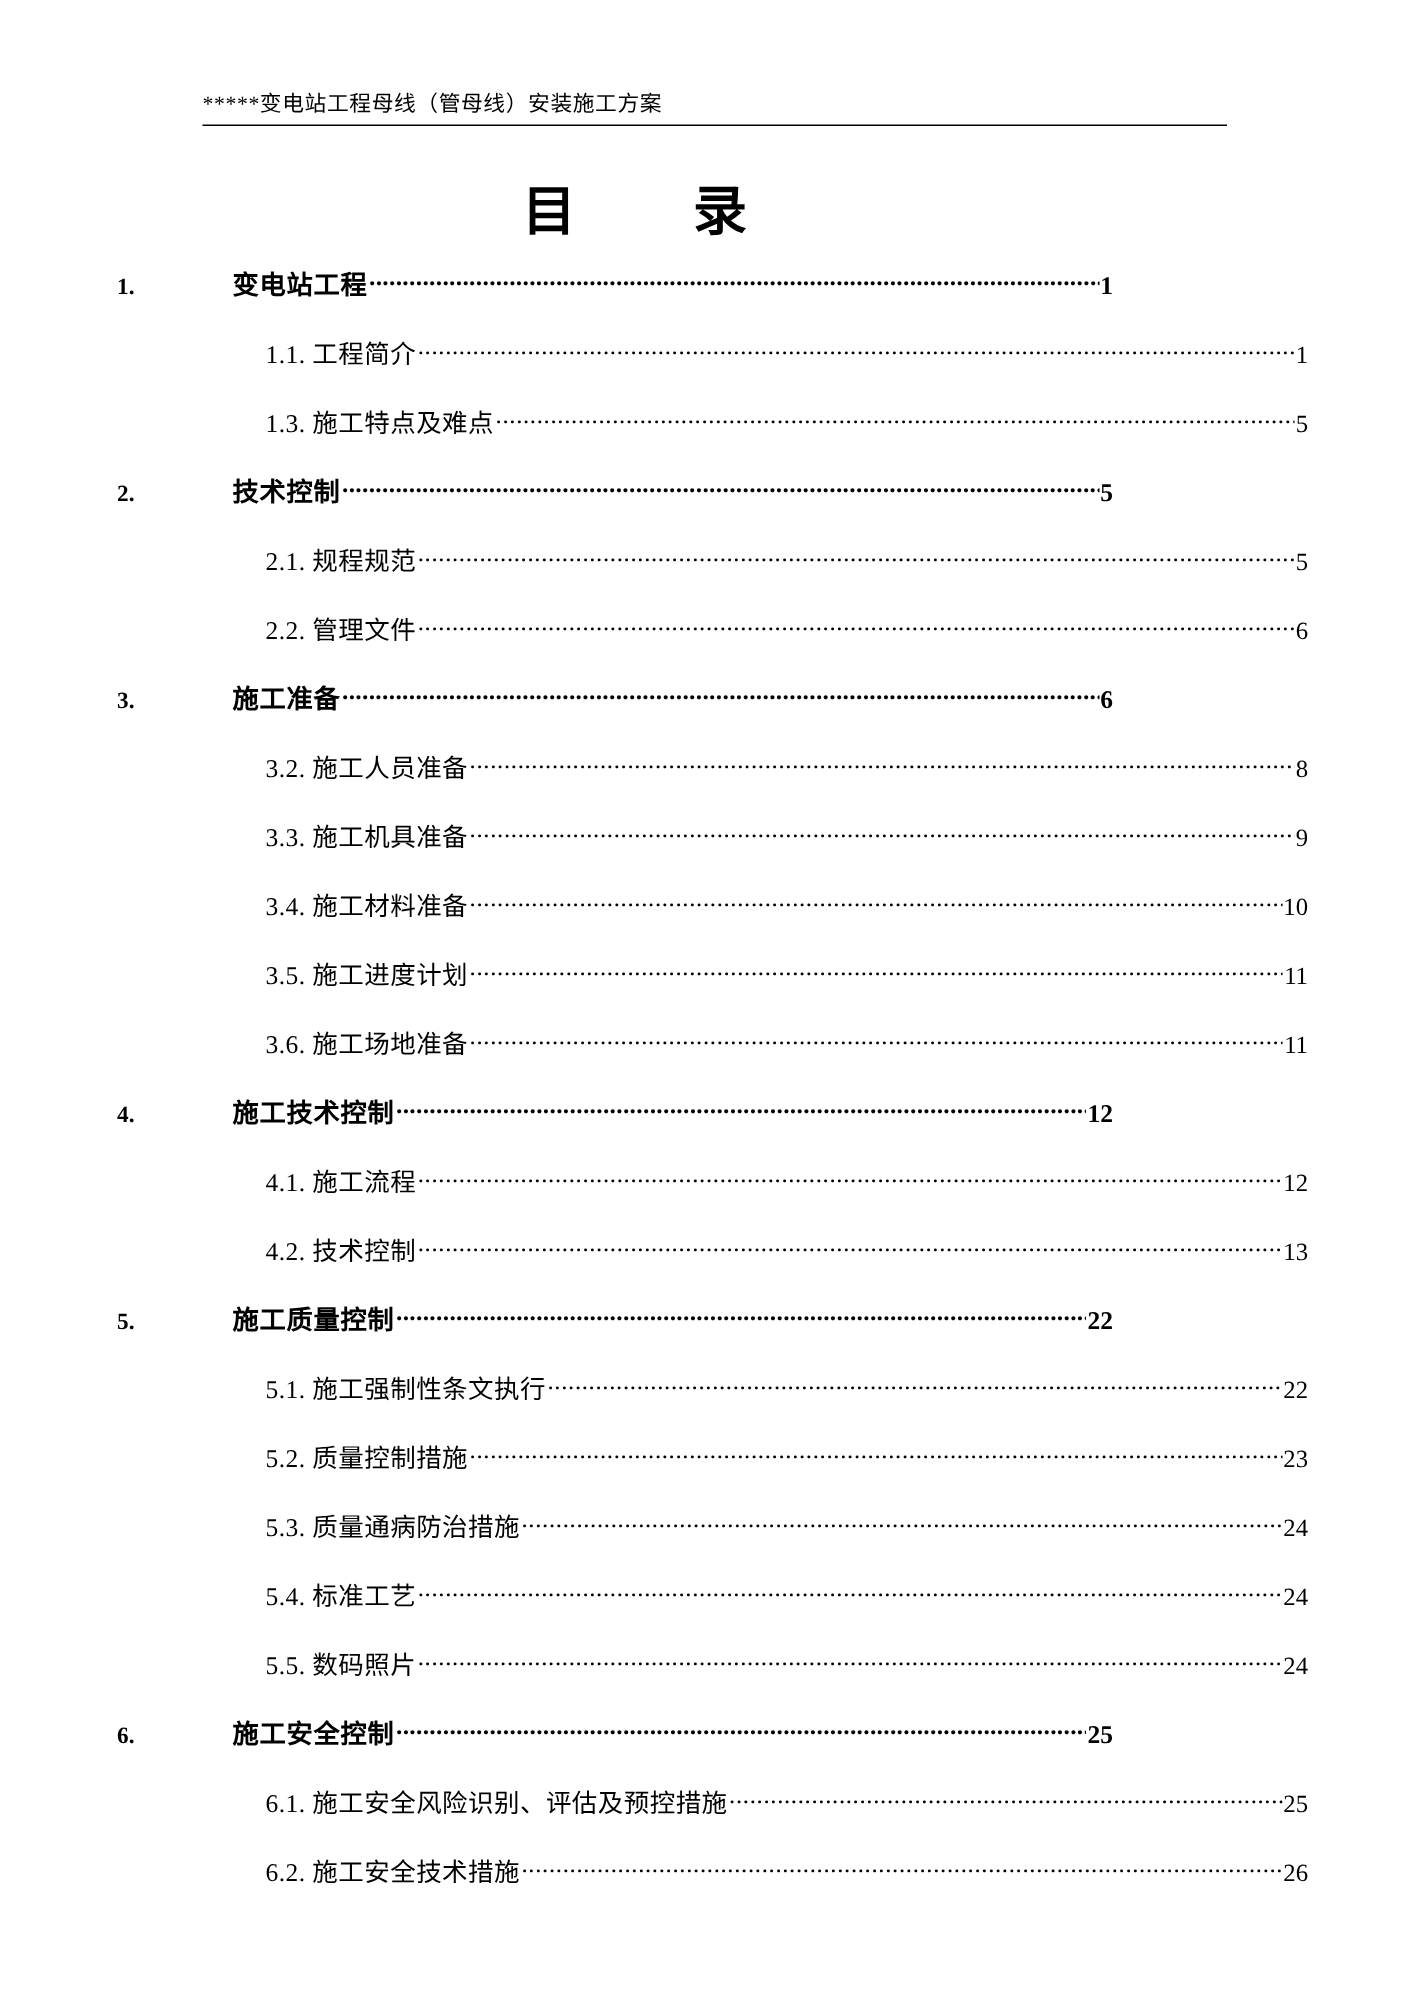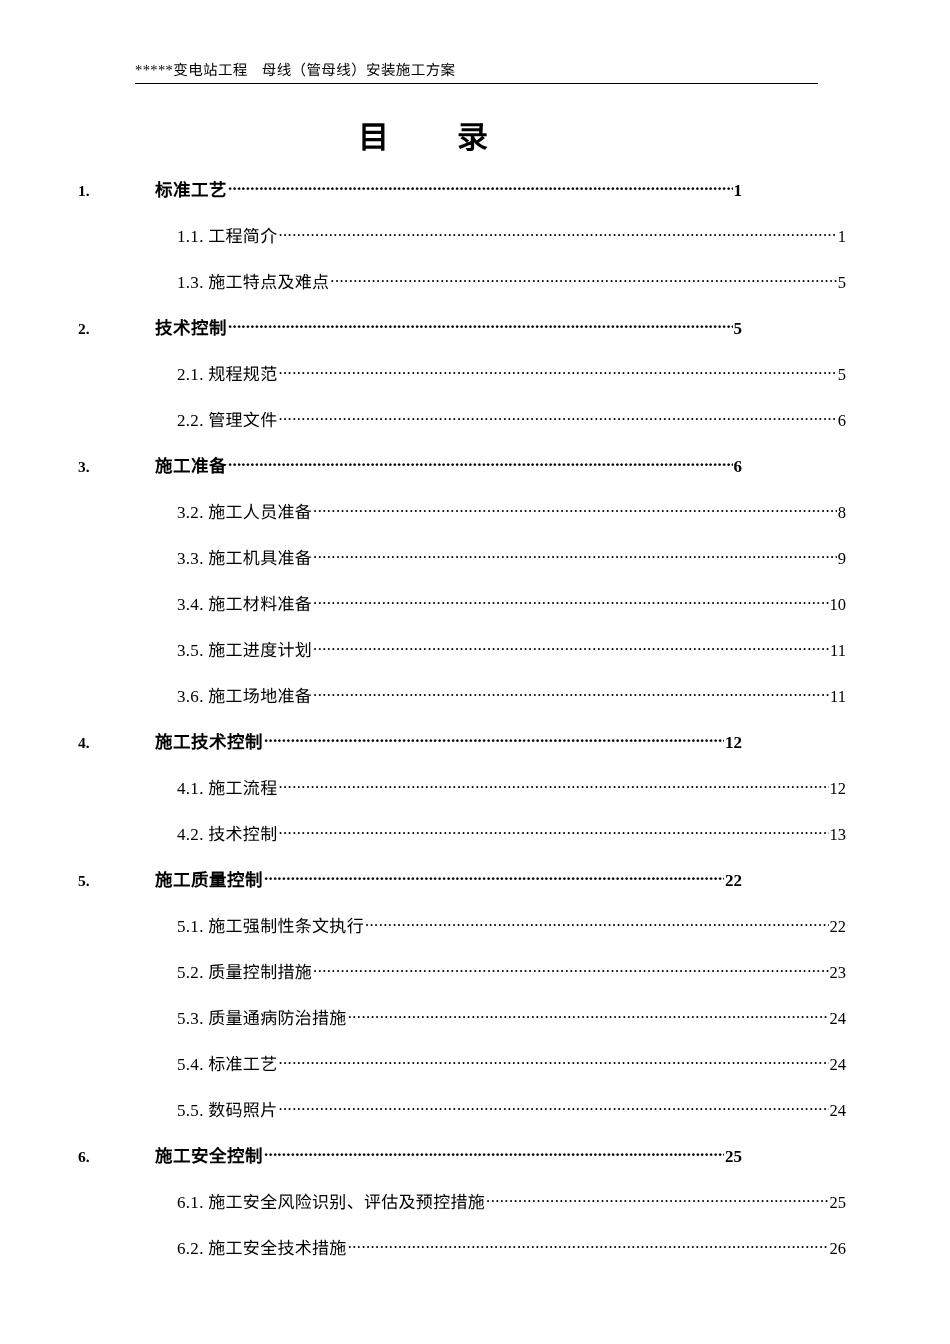--- a/index.html
+++ b/index.html
@@ -34,30 +34,30 @@
     justify-content: flex-start;
     align-items: flex-end;
     padding-bottom: 4px;
     border-bottom: 1.6px solid #000;
     font-size: 14.5px;
     line-height: 1.2;
     letter-spacing: 0.4px;
     white-space: nowrap;
   }
   .page-header .hdr-left  { text-align: left; }
-  .page-header .hdr-right { text-align: right; margin-left: 14px; }
+  .page-header .hdr-right { text-align: right; }
 
   
   .doc-title {
     position: absolute;
     left: 0;
     top: 119px;
     width: 848px;
     text-align: center;
-    font-size: 31px;
+    font-size: 36px;
     font-weight: bold;
     letter-spacing: 2px;
     line-height: 1.25;
     font-family: "Liberation Serif", "DejaVu Serif", serif;
   }
 
   
   .toc {
     position: absolute;
     left: 0;
@@ -118,21 +118,21 @@
     flex: 0 0 auto;
     font-size: 17px;
     font-weight: bold;
     padding-left: 0px;
   }
 
   
   .lvl2 {
     height: 46px;
     padding-left: 177px;
-    padding-right: 104px;
+    padding-right: 78px;
     font-size: 17px;
     font-weight: normal;
     align-items: baseline;
   }
   .lvl2 .label {
     flex: 0 0 auto;
     letter-spacing: 0.3px;
   }
   .lvl2 .leader::before { font-size: 16.5px; letter-spacing: 0.45px; }
   .lvl2 .pageno {
@@ -148,21 +148,21 @@
   <div class="page-header">
     <span class="hdr-left">*****变电站工程</span>
     <span class="hdr-right">母线（管母线）安装施工方案</span>
   </div>
 
   <div class="doc-title">目　　录</div>
 
   <div class="toc">
       <div class="toc-entry lvl1">
         <span class="num">1.</span>
-        <span class="label">标准工艺</span>
+        <span class="label">变电站工程</span>
         <span class="leader"></span>
         <span class="pageno">1</span>
       </div>
       <div class="toc-entry lvl2">
         <span class="label">1.1. 工程简介</span>
         <span class="leader"></span>
         <span class="pageno">1</span>
       </div>
       <div class="toc-entry lvl2">
         <span class="label">1.3. 施工特点及难点</span>

